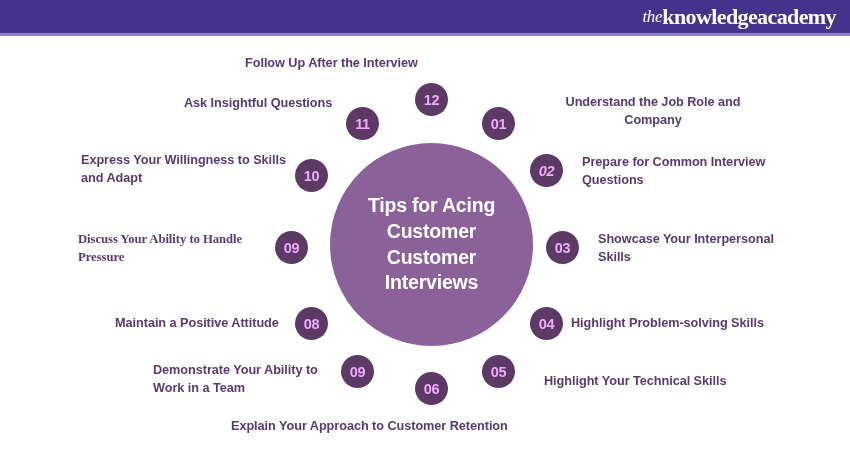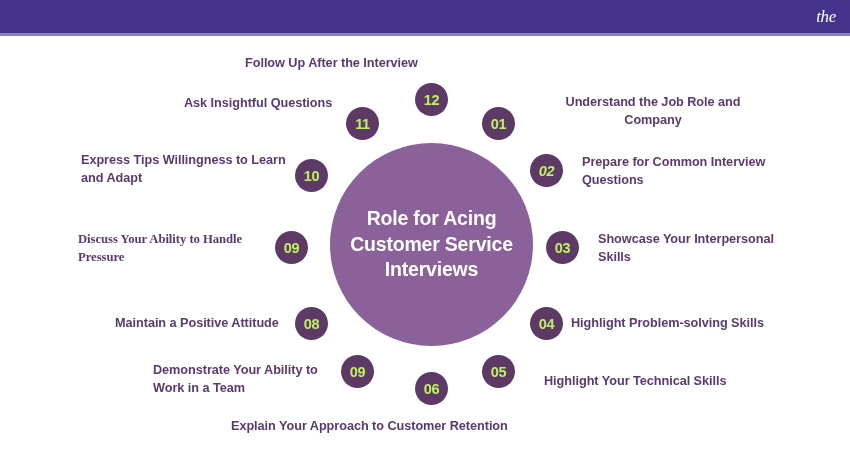--- a/index.html
+++ b/index.html
@@ -68,21 +68,21 @@
   }
 
   
   .spoke { position:absolute; }
 
   .badge {
     position:absolute;
     width:33px; height:33px;
     border-radius:50%;
     background:#5d3a66;
-    color:#bef264;
+    color:#f0abfc;
     font-size:14.5px;
     font-weight:bold;
     display:flex; align-items:center; justify-content:center;
     letter-spacing:-0.3px;
   }
 
   .tip-label {
     position:absolute;
     color:#5a3a6e;
     font-size:12.7px;
@@ -95,26 +95,27 @@
   .tip-label.to-left  { text-align:left; }
   .tip-label.center   { text-align:left; }
 </style>
 </head>
 <body>
 
 <div id="header-bar"></div>
 <div id="header-accent"></div>
 <div id="brand-logo">
   <span class="brand-the">the</span>
+    <span class="brand-main">knowledgeacademy</span>
 </div>
 
 <div id="infographic">
 
   <div id="center-circle">
-    <div id="center-title">Role for Acing Customer Service Interviews</div>
+    <div id="center-title">Tips for Acing Customer Customer Interviews</div>
   </div>
 
   <div class="spoke">
     <div class="badge" style="left:482px; top:71px;">01</div>
     <div class="tip-label to-right" style="left:533px; top:57px; width:240px;text-align:center;">Understand the Job Role and
 Company</div>
   </div>
 
   <div class="spoke">
     <div class="badge" style="left:530px; top:118px;font-style:italic;">02</div>
@@ -155,21 +156,21 @@
   </div>
 
   <div class="spoke">
     <div class="badge" style="left:275px; top:195px;">09</div>
     <div class="tip-label to-left" style="left:78px; top:194px; width:192px;font-family:Liberation Serif, serif;">Discuss Your Ability to Handle
 Pressure</div>
   </div>
 
   <div class="spoke">
     <div class="badge" style="left:295px; top:123px;">10</div>
-    <div class="tip-label to-left" style="left:81px; top:115px; width:210px;">Express Tips Willingness to Learn
+    <div class="tip-label to-left" style="left:81px; top:115px; width:210px;">Express Your Willingness to Skills
 and Adapt</div>
   </div>
 
   <div class="spoke">
     <div class="badge" style="left:346px; top:71px;">11</div>
     <div class="tip-label to-left" style="left:184px; top:58px; width:158px;">Ask Insightful Questions</div>
   </div>
 
   <div class="spoke">
     <div class="badge" style="left:415px; top:47px;">12</div>

